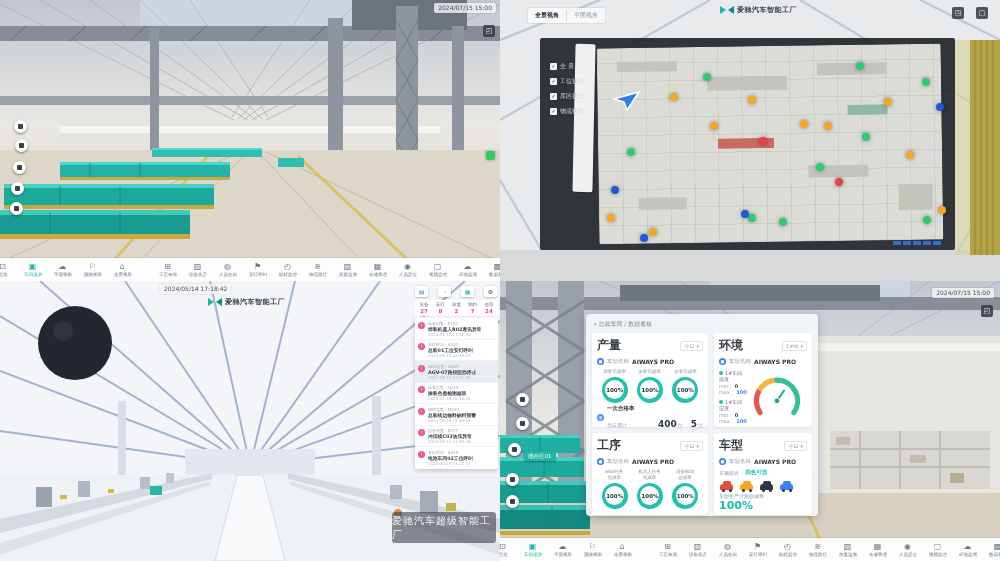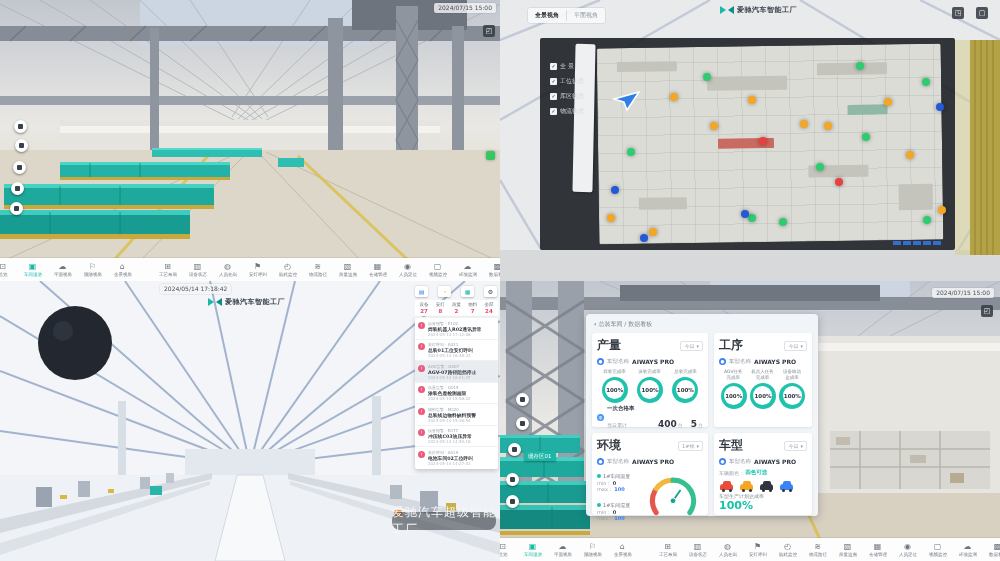--- a/index.html
+++ b/index.html
@@ -80,22 +80,22 @@
   .alarm-list{position:absolute;right:2px;top:36px;width:83px;background:#fff;border-radius:0 0 2px 2px;
         padding-bottom:1px;box-shadow:0 2px 5px rgba(0,0,0,.2);}
   .al-item{display:flex;gap:3px;padding:2.5px 3px 2px;border-top:.5px solid #f1f2f4;cursor:pointer;}
   .al-item.selected{background:#e9edf2;}
   .al-ico{width:7px;height:7px;border-radius:50%;background:#ec5a7d;color:#fff;font-size:4.5px;flex:none;
         display:flex;align-items:center;justify-content:center;margin-top:1px;}
   .al-tx{min-width:0;}
   .al-tag{font-size:4px;color:#a0a7ae;display:block;}
   .al-title{font-size:4.8px;color:#363d45;font-weight:bold;display:block;white-space:nowrap;overflow:hidden;}
   .al-time{font-size:4px;color:#b4bac0;display:block;}
-  .caption{position:absolute;left:392px;top:231px;width:104px;height:18px;background:rgba(43,49,58,.55);
-        color:#f5f6f7;font-size:12px;letter-spacing:1px;display:flex;align-items:center;justify-content:center;border-radius:8px;}
+  .caption{position:absolute;left:392px;top:231px;width:104px;height:31px;background:rgba(43,49,58,.55);
+        color:#f5f6f7;font-size:10px;letter-spacing:1px;display:flex;align-items:center;justify-content:center;border-radius:3px;}
 
   
   .dash{position:absolute;left:86px;top:33px;width:232px;height:202px;background:rgba(243,246,249,.96);
         border-radius:4px;box-shadow:0 2px 8px rgba(30,40,60,.3);padding:4px 6px 6px;z-index:4;}
   .crumb{font-size:6px;color:#7c858e;margin:2px 0 4px 2px;}
   .crumb b{color:#4a525a;}
   .cards{display:grid;grid-template-columns:116px 98px;grid-template-rows:94px 82px;gap:6px;}
   .card{background:#fff;border-radius:3px;box-shadow:0 1px 3px rgba(30,40,60,.10);padding:4px 5px;
         display:flex;flex-direction:column;}
   .c-head{display:flex;justify-content:space-between;align-items:center;margin-bottom:2px;}
@@ -809,68 +809,20 @@
                 <div class="stat">
                   <b>5</b><span>台</span>
                 </div>
 
             </div>
           </div>
         </div>
 
         <div class="card">
           <div class="c-head">
-            <span class="c-title">工序</span>
-            <span class="select">
-              <span>今日</span>
-              <i>▾</i>
-            </span>
-          </div>
-          <div class="v-row">
-            <span class="v-ico">●</span>
-            <span class="v-lab">车型名称</span>
-            <span class="v-val">AIWAYS PRO</span>
-          </div>
-          <div class="donut-row">
-
-              <div class="donut-col">
-                <span class="d-lab">
-                  <span>AGV任务</span>
-                  <span>完成率</span>
-                </span>
-                <div class="donut" style="--p: 100;">
-                  <b>100%</b>
-                </div>
-              </div>
-
-              <div class="donut-col">
-                <span class="d-lab">
-                  <span>机器人任务</span>
-                  <span>完成率</span>
-                </span>
-                <div class="donut" style="--p: 100;">
-                  <b>100%</b>
-                </div>
-              </div>
-
-              <div class="donut-col">
-                <span class="d-lab">
-                  <span>设备稼动</span>
-                  <span>达成率</span>
-                </span>
-                <div class="donut" style="--p: 100;">
-                  <b>100%</b>
-                </div>
-              </div>
-
-          </div>
-        </div>
-
-        <div class="card">
-          <div class="c-head">
             <span class="c-title">环境</span>
             <span class="select">
               <span>1#线</span>
               <i>▾</i>
             </span>
           </div>
           <div class="v-row">
             <span class="v-ico">●</span>
             <span class="v-lab">车型名称</span>
             <span class="v-val">AIWAYS PRO</span>
@@ -908,20 +860,68 @@
               <path d="M12.9,23 A22,22 0 0 1 32,12" fill="none" stroke="#f2b73c" stroke-width="5.5"></path>
               <path d="M32,12 A22,22 0 0 1 50,46.6" fill="none" stroke="#35c08f" stroke-width="5.5" stroke-linecap="round"></path>
               <line x1="32" y1="34" x2="40" y2="22.5" stroke="#1aa08f" stroke-width="2"></line>
               <circle cx="32" cy="34" r="3" fill="#1aa08f" stroke="#fff" stroke-width="1"></circle>
             </svg>
           </div>
         </div>
 
         <div class="card">
           <div class="c-head">
+            <span class="c-title">工序</span>
+            <span class="select">
+              <span>今日</span>
+              <i>▾</i>
+            </span>
+          </div>
+          <div class="v-row">
+            <span class="v-ico">●</span>
+            <span class="v-lab">车型名称</span>
+            <span class="v-val">AIWAYS PRO</span>
+          </div>
+          <div class="donut-row">
+
+              <div class="donut-col">
+                <span class="d-lab">
+                  <span>AGV任务</span>
+                  <span>完成率</span>
+                </span>
+                <div class="donut" style="--p: 100;">
+                  <b>100%</b>
+                </div>
+              </div>
+
+              <div class="donut-col">
+                <span class="d-lab">
+                  <span>机器人任务</span>
+                  <span>完成率</span>
+                </span>
+                <div class="donut" style="--p: 100;">
+                  <b>100%</b>
+                </div>
+              </div>
+
+              <div class="donut-col">
+                <span class="d-lab">
+                  <span>设备稼动</span>
+                  <span>达成率</span>
+                </span>
+                <div class="donut" style="--p: 100;">
+                  <b>100%</b>
+                </div>
+              </div>
+
+          </div>
+        </div>
+
+        <div class="card">
+          <div class="c-head">
             <span class="c-title">车型</span>
             <span class="select">
               <span>今日</span>
               <i>▾</i>
             </span>
           </div>
           <div class="v-row">
             <span class="v-ico">●</span>
             <span class="v-lab">车型名称</span>
             <span class="v-val">AIWAYS PRO</span>

